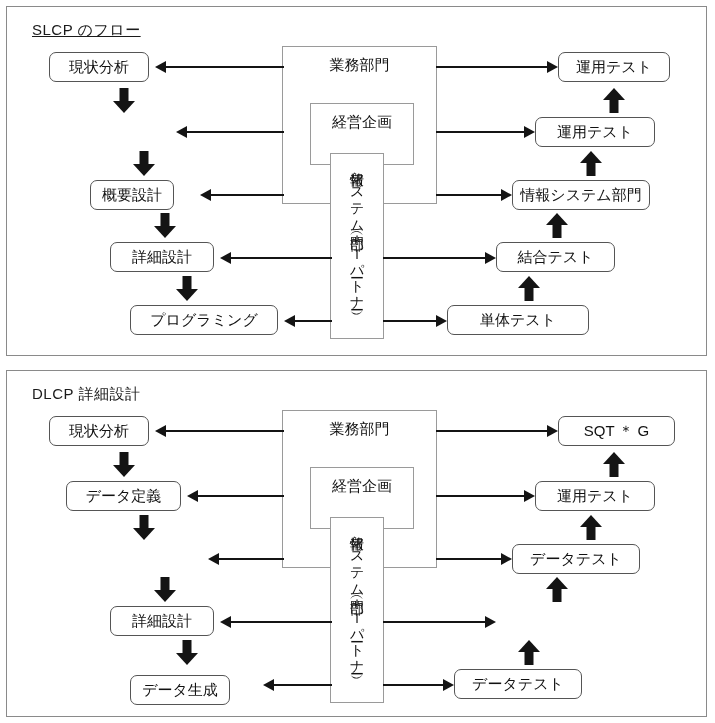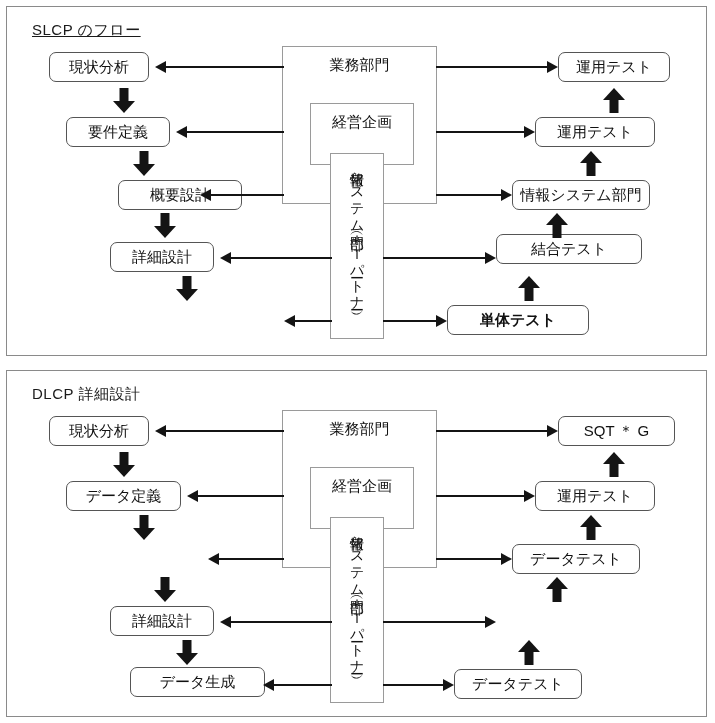--- a/index.html
+++ b/index.html
@@ -135,29 +135,29 @@
   <div class="orgbox h" style="left:303px;top:96px;width:104px;height:62px;">
     <span class="lbl">経営企画</span>
   </div>
   <div class="orgbox v" style="left:323px;top:146px;width:54px;height:186px;">
     <span class="lbl">情報システム部門（ＩＴパートナー）</span>
   </div>
 
   <div class="pbox" style="left:42px;top:45px;width:100px;">
     <span>現状分析</span>
     </div>
-  <div class="pbox" style="left:59px;top:110px;width:104px;">
-    <span>要件定義</span>
-    </div>
-  <div class="pbox" style="left:83px;top:173px;width:124px;margin-left:28px;">
+  <div class="pbox" style="left:83px;top:173px;width:84px;">
     <span>概要設計</span>
     </div>
   <div class="pbox" style="left:103px;top:235px;width:104px;">
     <span>詳細設計</span>
     </div>
+  <div class="pbox" style="left:123px;top:298px;width:148px;">
+    <span>プログラミング</span>
+    </div>
 
   <div class="barrow down" style="left:106px;top:81px;width:22px;height:25px;">
     <div class="stem"></div>
       <div class="head"></div>
     </div>
   <div class="barrow down" style="left:126px;top:144px;width:22px;height:25px;">
     <div class="stem"></div>
       <div class="head"></div>
     </div>
   <div class="barrow down" style="left:147px;top:206px;width:22px;height:25px;">
@@ -171,24 +171,24 @@
 
   <div class="pbox" style="left:551px;top:45px;width:112px;">
     <span>運用テスト</span>
     </div>
   <div class="pbox" style="left:528px;top:110px;width:120px;">
     <span>運用テスト</span>
     </div>
   <div class="pbox" style="left:505px;top:173px;width:138px;">
     <span>情報システム部門</span>
     </div>
-  <div class="pbox" style="left:489px;top:227px;width:146px;font-family:Liberation Mono, monospace;">
+  <div class="pbox" style="left:489px;top:235px;width:119px;font-family:Liberation Mono, monospace;">
     <span>結合テスト</span>
     </div>
-  <div class="pbox" style="left:440px;top:298px;width:142px;font-weight:bold;">
+  <div class="pbox" style="left:440px;top:298px;width:142px;">
     <span>単体テスト</span>
     </div>
 
   <div class="barrow up" style="left:596px;top:81px;width:22px;height:25px;">
     <div class="head"></div>
       <div class="stem"></div>
     </div>
   <div class="barrow up" style="left:573px;top:144px;width:22px;height:25px;">
     <div class="head"></div>
       <div class="stem"></div>
@@ -245,21 +245,21 @@
 
   <div class="pbox" style="left:42px;top:45px;width:100px;">
     <span>現状分析</span>
     </div>
   <div class="pbox" style="left:59px;top:110px;width:115px;">
     <span>データ定義</span>
     </div>
   <div class="pbox" style="left:103px;top:235px;width:104px;">
     <span>詳細設計</span>
     </div>
-  <div class="pbox" style="left:123px;top:296px;width:135px;">
+  <div class="pbox" style="left:123px;top:304px;width:100px;">
     <span>データ生成</span>
     </div>
 
   <div class="barrow down" style="left:106px;top:81px;width:22px;height:25px;">
     <div class="stem"></div>
       <div class="head"></div>
     </div>
   <div class="barrow down" style="left:126px;top:144px;width:22px;height:25px;">
     <div class="stem"></div>
       <div class="head"></div>

